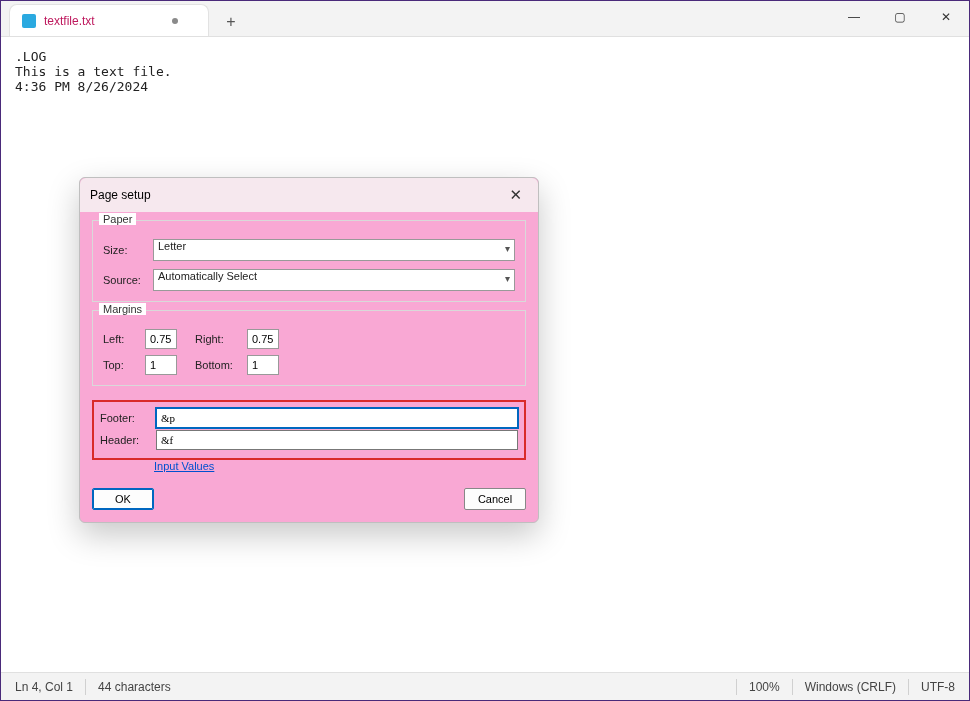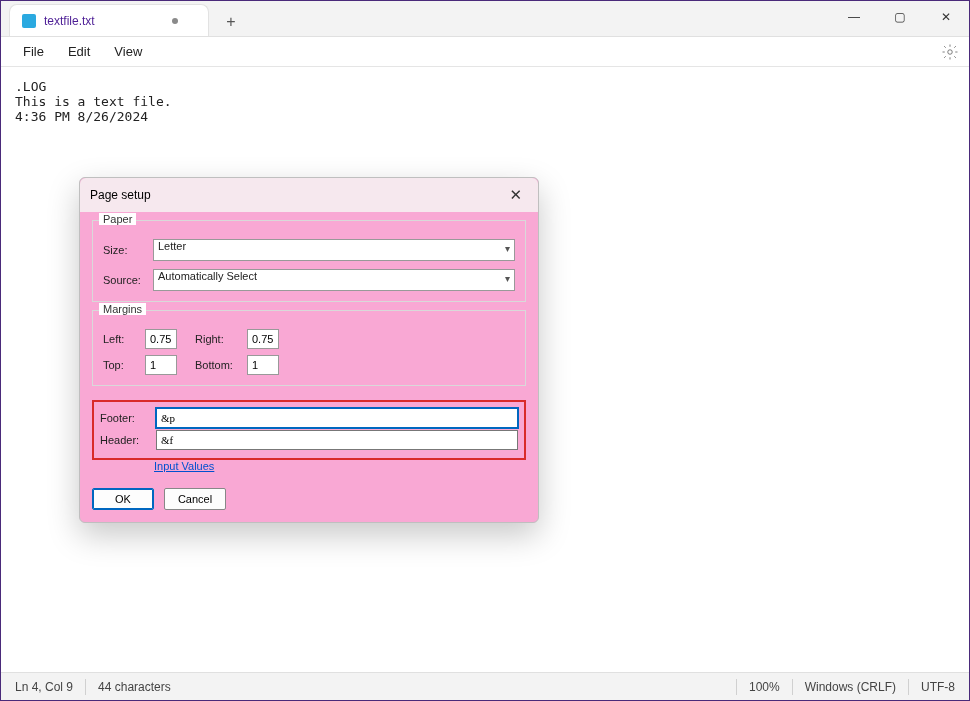--- a/index.html
+++ b/index.html
@@ -1,21 +1,21 @@
 <!DOCTYPE html>
 <html><head>
 <meta charset="utf-8">
 <style>
 * { box-sizing: border-box; margin: 0; padding: 0; font-family: "Segoe UI", Tahoma, sans-serif; }
 html, body { width: 970px; height: 701px; overflow: hidden; background: #f5f5f5; }
 .window { width: 970px; height: 701px; background: #fff; border: 1px solid #4a2a7a; position: relative; display: flex; flex-direction: column; }
 .titlebar { height: 36px; background: #f3f3f3; display: flex; align-items: flex-end; border-bottom: 1px solid #e0e0e0; }
 .tab { background: #fff; border-radius: 8px 8px 0 0; height: 32px; margin-left: 8px; display: flex; align-items: center; padding: 0 12px; min-width: 200px; border: 1px solid #e2e2e2; border-bottom: none; position: relative; }
 .tab .app-icon { width: 14px; height: 14px; background: linear-gradient(#2aa9e0,#2aa9e0); border-radius: 2px; margin-right: 8px; display:inline-block; }
-.tab .tab-title { font-size: 12px; color: #4c1d95; }
+.tab .tab-title { font-size: 12px; color: #be185d; }
 .tab .dot { width:6px; height:6px; border-radius:50%; background:#8a8a8a; position:absolute; right:30px; }
 .newtab { width:28px; height:28px; display:flex; align-items:center; justify-content:center; color:#555; font-size:16px; margin-left:8px; cursor:pointer; }
 .win-controls { position:absolute; right:0; top:0; display:flex; }
 .win-controls div { width:46px; height:32px; display:flex; align-items:center; justify-content:center; font-size:12px; color:#333; }
 .menubar { height:30px; display:flex; align-items:center; padding:0 10px; border-bottom:1px solid #e5e5e5; }
 .menubar .menu { font-size:13px; color:#222; padding:5px 12px; border-radius:4px; }
 .menubar .gear { margin-left:auto; width:18px; height:18px; }
 .editor { flex:1; padding:12px 14px; font-family: Consolas, monospace; font-size:13px; color:#222; white-space:pre; background:#fff; }
 .statusbar { height:28px; background:#f3f3f3; border-top:1px solid #e0e0e0; display:flex; align-items:center; font-size:12px; color:#444; padding:0 14px; }
 .statusbar .sep { width:1px; height:16px; background:#d0d0d0; margin:0 12px; }
@@ -52,21 +52,21 @@
 .hf-label { width:56px; font-size:11px; }
 .hf-input { flex:1; height:20px; border:1px solid #777; font-size:11px; padding:0 4px; font-family:"Segoe UI"; }
 .hf-input.focused { border:1px solid #0067c0; outline:1px solid #0067c0; }
 
 .link { color:#0050cf; text-decoration:underline; font-size:11px; margin-left:62px; cursor:pointer; }
 
 .preview-page { width:84px; height:108px; border:1px solid #888; background:#fff; margin:6px auto 0; position:relative; box-shadow:4px 4px 0 rgba(0,0,0,0.25); }
 .preview-page::before { content:""; position:absolute; inset:6px; border:1px dashed #999; }
 .preview-squiggle { position:absolute; left:12px; right:22px; height:2px; background:#888; opacity:0.4; }
 
-.dlg-buttons { display:flex; justify-content:flex-start; gap:10px; padding:4px 12px 12px; }
+.dlg-buttons { display:flex; justify-content:space-between; gap:10px; padding:4px 12px 12px; }
 .btn { min-width:62px; height:22px; border:1px solid #888; background:#fdfdfd; font-size:11px; border-radius:2px; }
 .btn.primary { border:1px solid #0067c0; box-shadow:inset 0 0 0 1px #0067c0; }
 
 .top-row { display:flex; gap:8px; }
 .paper-box { flex:1; }
 
 svg.gear-svg { stroke:#555; fill:none; }
 </style>
 </head>
 <body>
@@ -80,36 +80,27 @@
       <span class="dot"></span>
     </div>
     <div class="newtab">+</div>
     <div class="win-controls">
       <div>—</div>
       <div>▢</div>
       <div>✕</div>
     </div>
   </div>
 
-  <div class="menubar">
-    <div class="menu">File</div>
-    <div class="menu">Edit</div>
-    <div class="menu">View</div>
-    <svg class="gear gear-svg" viewBox="0 0 24 24" width="18" height="18">
-        <circle cx="12" cy="12" r="3"></circle>
-        <path d="M12 2v3M12 19v3M4.2 4.2l2.1 2.1M17.7 17.7l2.1 2.1M2 12h3M19 12h3M4.2 19.8l2.1-2.1M17.7 6.3l2.1-2.1"></path>
-      </svg>
-  </div>
 
   <div class="editor">.LOG
 This is a text file.
 4:36 PM 8/26/2024</div>
 
   <div class="statusbar">
-    <span>Ln 4, Col 9</span>
+    <span>Ln 4, Col 1</span>
     <div class="sep"></div>
     <span>44 characters</span>
     <div class="spacer"></div>
     <div class="sep"></div>
     <span>100%</span>
     <div class="sep"></div>
     <span>Windows (CRLF)</span>
     <div class="sep"></div>
     <span>UTF-8</span>
   </div>

